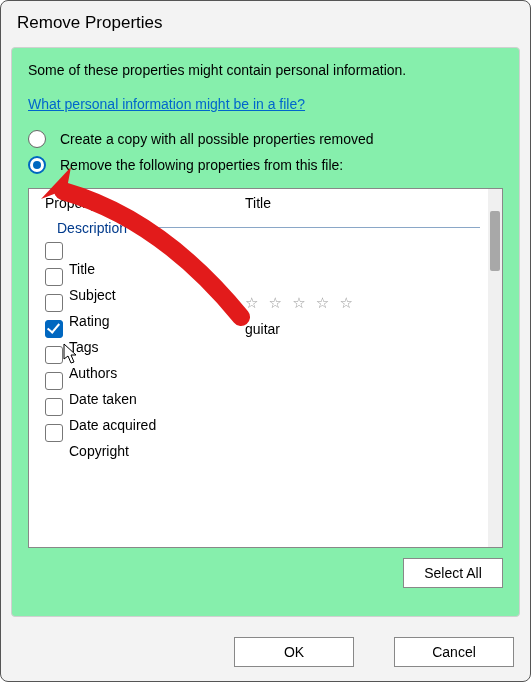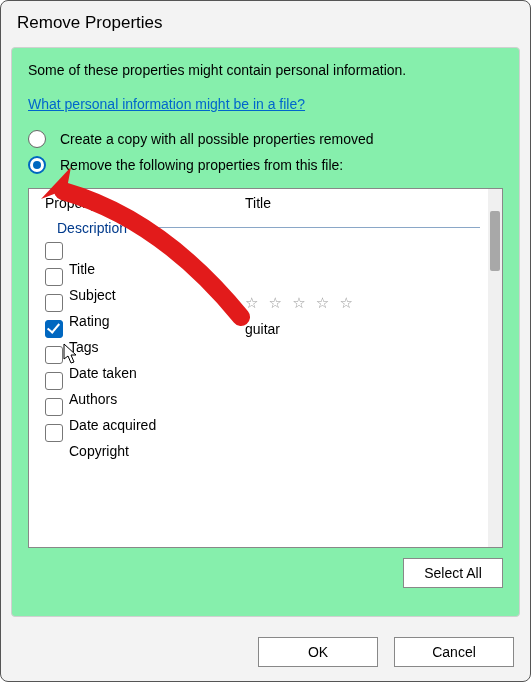--- a/index.html
+++ b/index.html
@@ -165,21 +165,21 @@
     border: 1px solid #888;
     border-radius: 0;
     cursor: pointer;
     font-family: inherit;
     font-size: 14px;
     padding: 0 16px;
   }
   .footer {
     display: flex;
     justify-content: flex-end;
-    gap: 2px;
+    gap: 26px;
     padding: 10px 16px 14px 0;
   }
   .btn-ok { min-width: 120px; }
   .btn-cancel { min-width: 120px; margin-left: 14px; }
   
   .arrow-overlay {
     position: absolute;
     top: 148px;
     left: 40px;
     width: 220px;
@@ -244,26 +244,26 @@
         </div>
         <div class="prop-row">
           <span class="checkbox checked"></span>
           <span class="prop-label">Tags</span>
           <span class="prop-value">guitar</span>
         </div>
 
 
         <div class="prop-row">
           <span class="checkbox"></span>
+          <span class="prop-label">Authors</span>
+          <span class="prop-value"></span>
+        </div>
+        <div class="prop-row">
+          <span class="checkbox"></span>
           <span class="prop-label">Date taken</span>
-          <span class="prop-value"></span>
-        </div>
-        <div class="prop-row">
-          <span class="checkbox"></span>
-          <span class="prop-label">Authors</span>
           <span class="prop-value"></span>
         </div>
         <div class="prop-row">
           <span class="checkbox"></span>
           <span class="prop-label">Date acquired</span>
           <span class="prop-value"></span>
         </div>
         <div class="prop-row">
           <span class="checkbox"></span>
           <span class="prop-label">Copyright</span>

